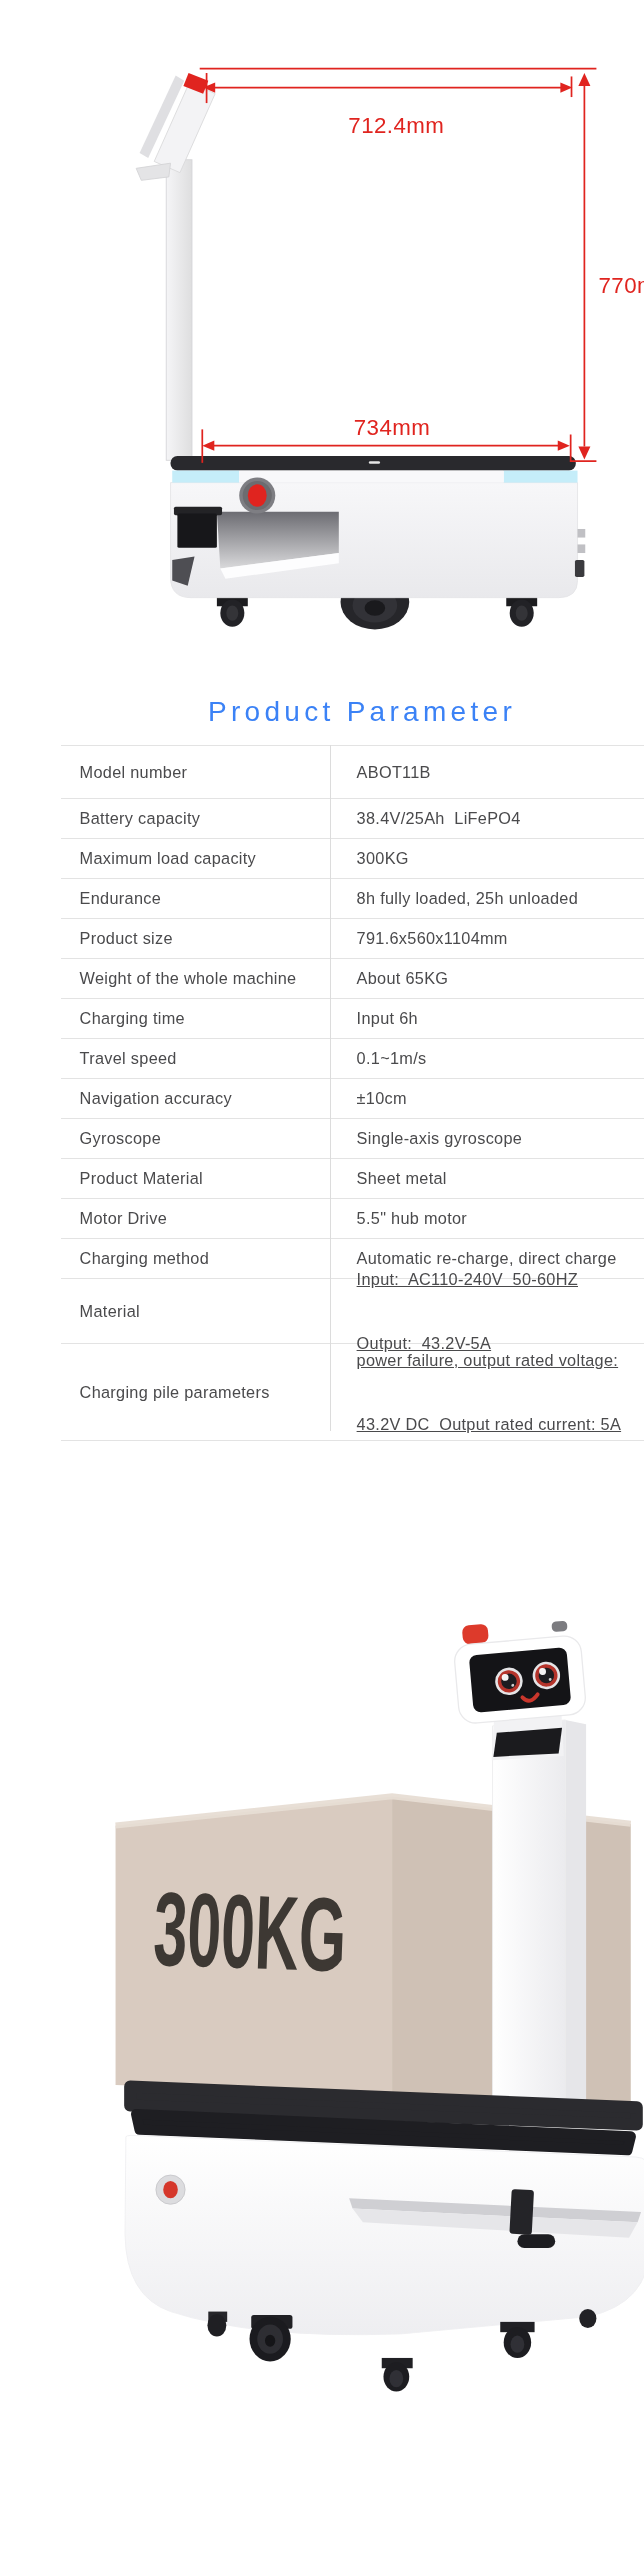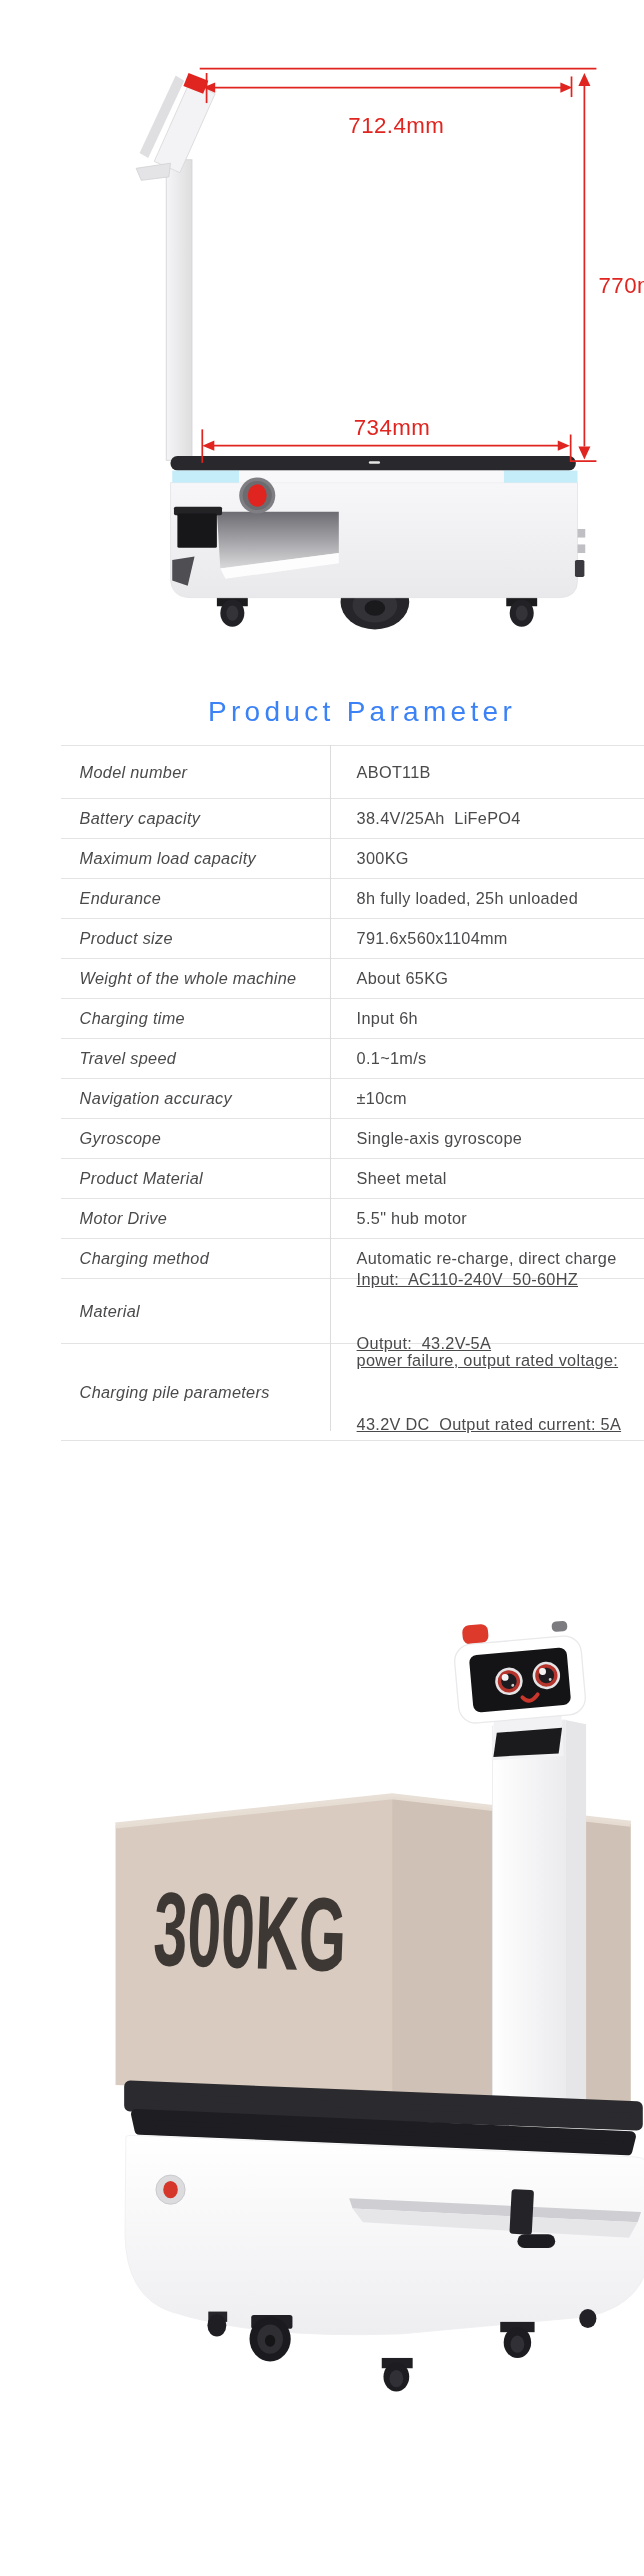--- a/index.html
+++ b/index.html
@@ -7,21 +7,21 @@
         font-family:"Liberation Sans",sans-serif;margin-left:40px;}
   .abs{position:absolute;}
   svg{display:block;}
   
   .section-title{position:absolute;top:696px;left:0;width:644px;text-align:center;
     font-size:28px;letter-spacing:4.3px;color:#3b82f6;font-weight:300;}
   
   .spec{position:absolute;left:20.6px;top:745px;width:616px;border-top:0.9px solid #e3e3e3;
     color:#4a4a4c;font-size:16.3px;letter-spacing:0.3px;}
   .spec .row{display:flex;align-items:center;border-bottom:0.9px solid #e3e3e3;}
-  .spec .lab{width:270px;padding-left:19px;box-sizing:border-box;white-space:pre-wrap;font-style:italic;}
+  .spec .lab{width:270px;padding-left:19px;box-sizing:border-box;white-space:pre-wrap;}
   .spec .val{flex:1;padding-left:26px;box-sizing:border-box;white-space:pre-wrap;}
   .spec .val .ln{line-height:26px;text-decoration:underline;}
   .h1{height:52px}.hs{height:39px}.ha{height:64px}.hp{height:96px}
   .vline{position:absolute;left:290px;top:745px;width:0.9px;height:686px;background:#dcdcdc;}
   .dim-text{font-size:26px;fill:#e0241f;letter-spacing:.5px;}
 </style>
 </head>
 <body>
 
 <div class="page">

